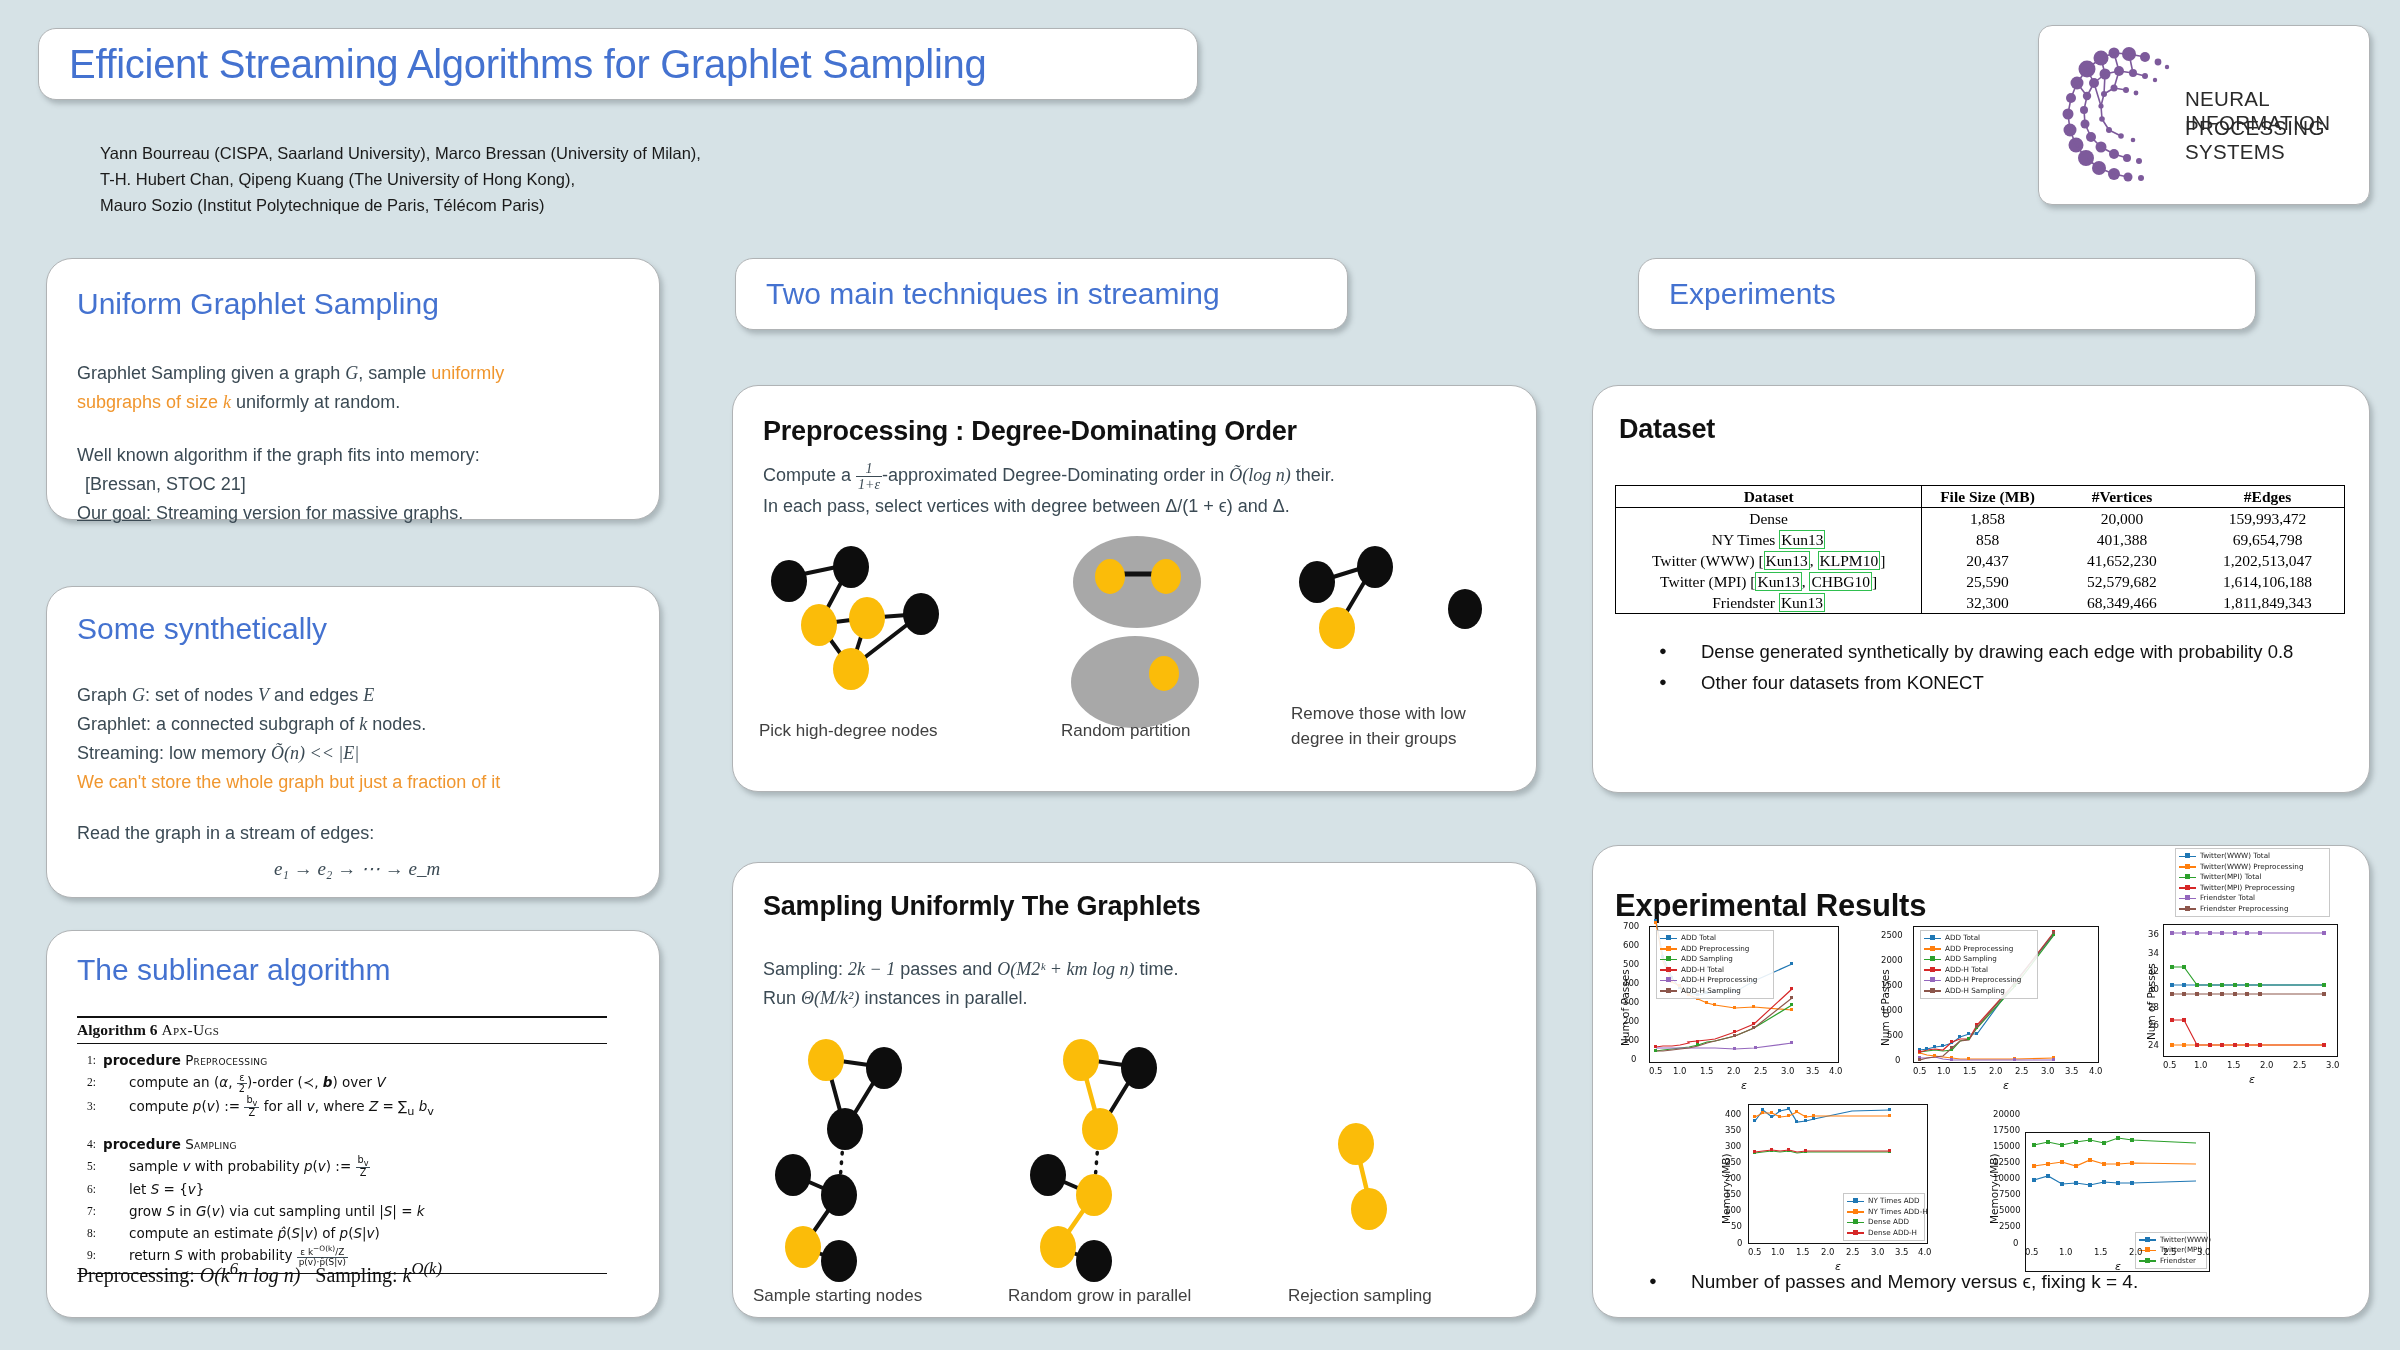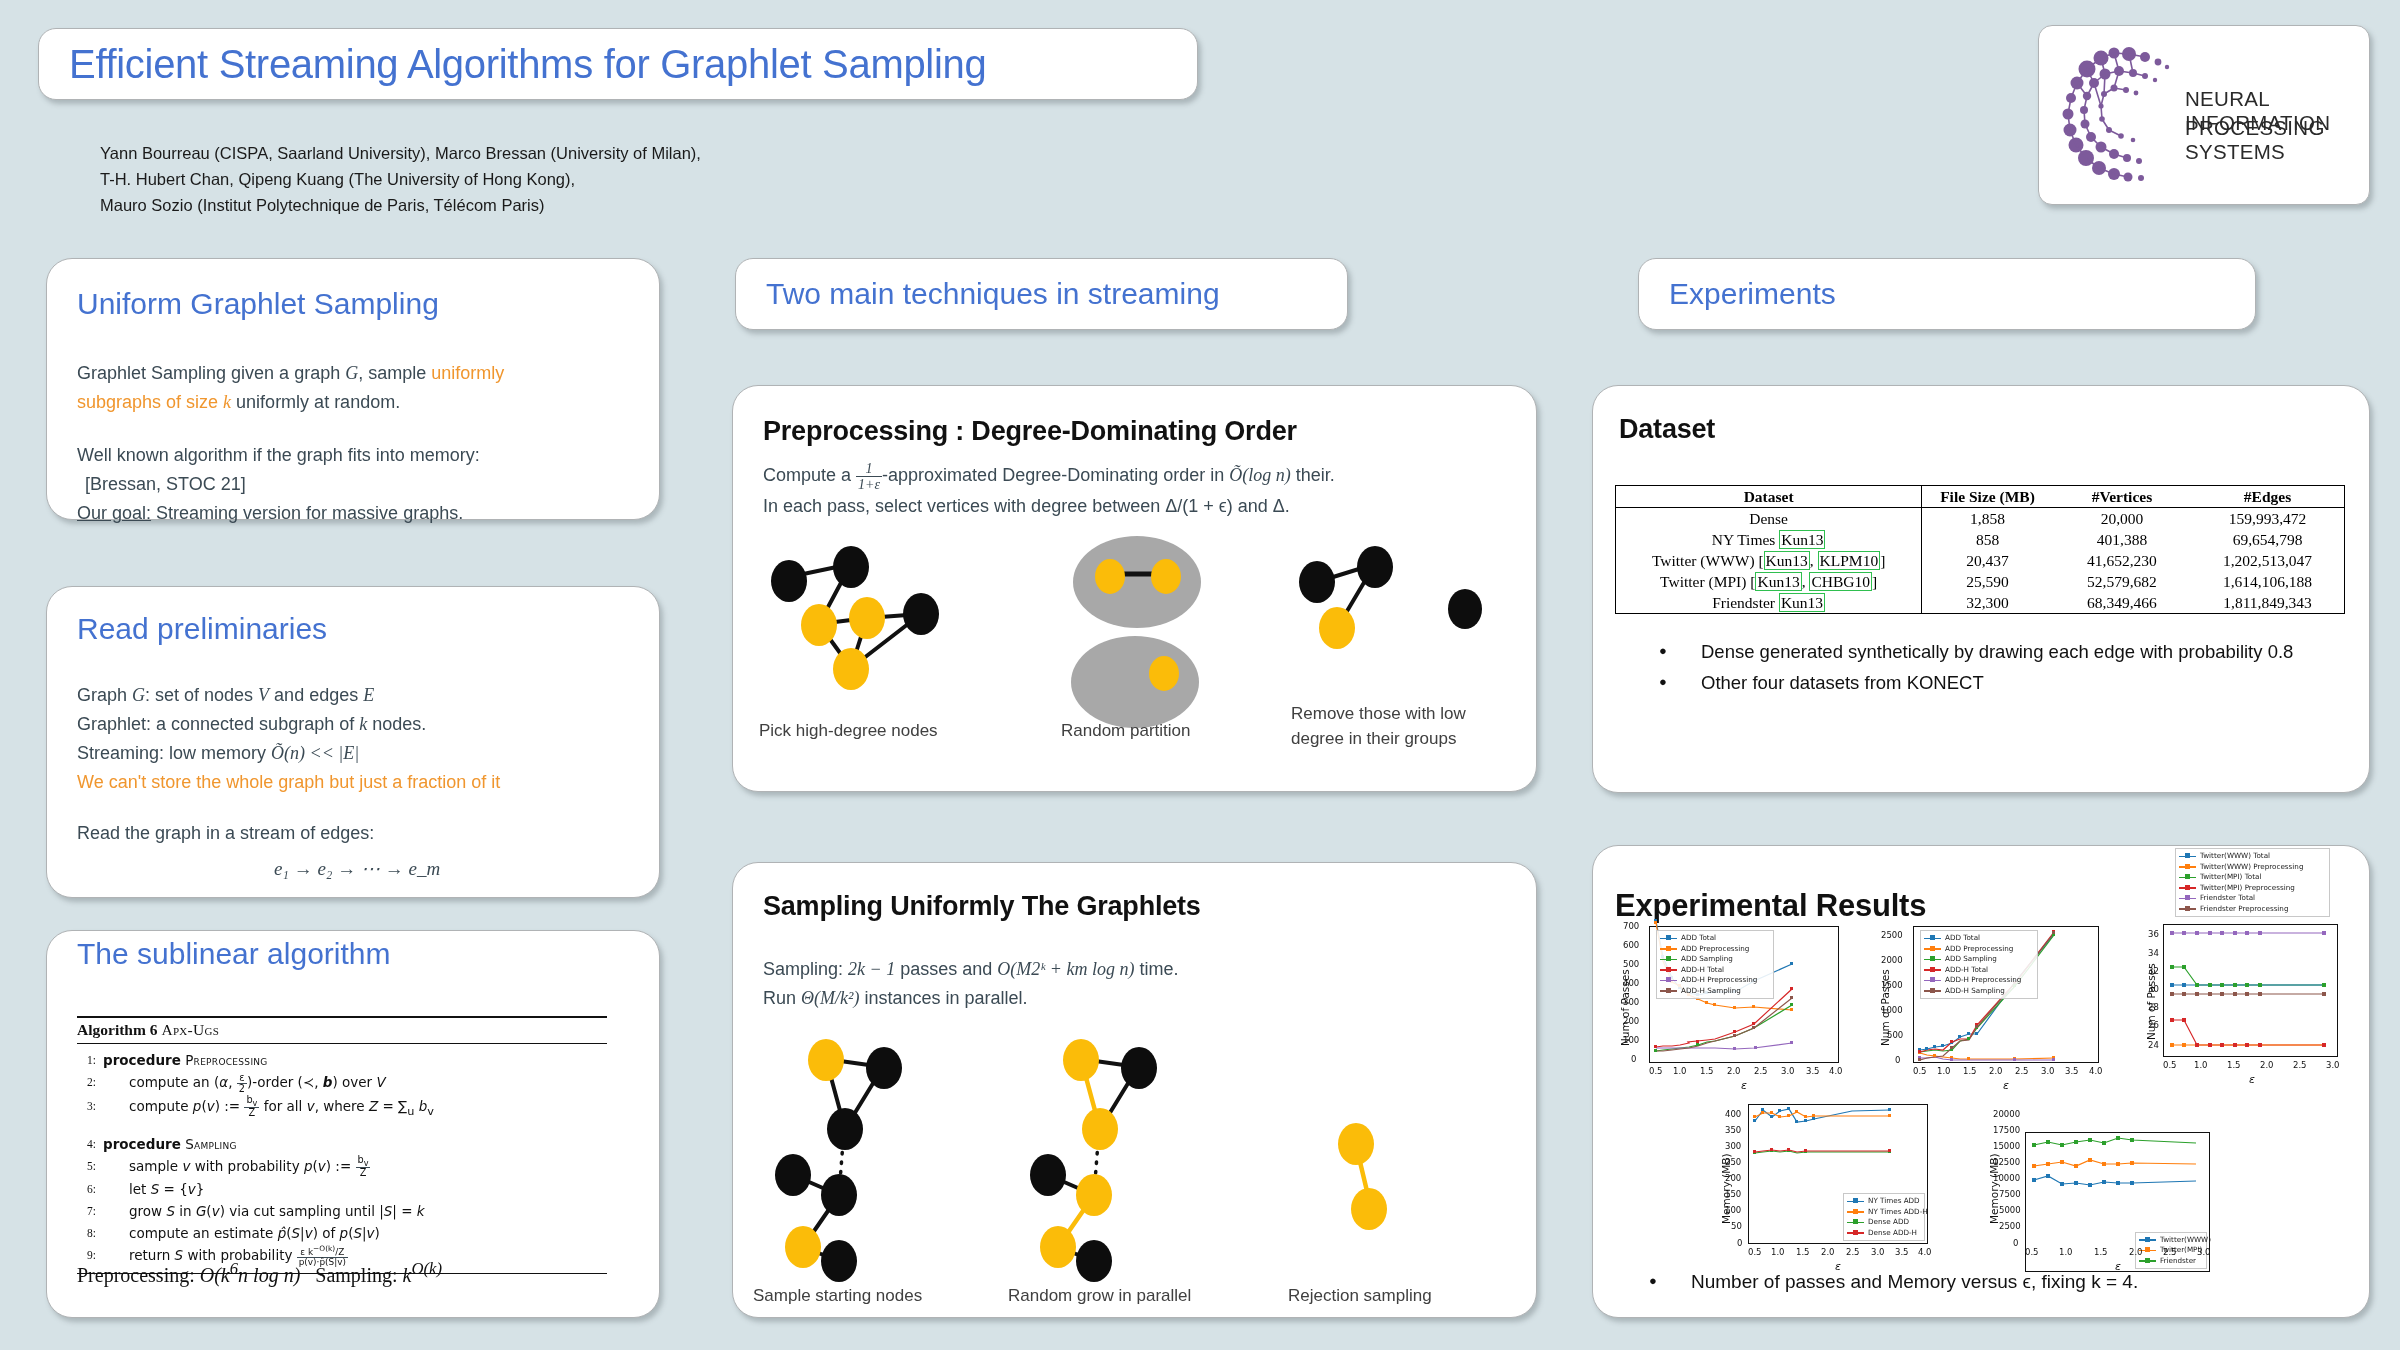--- a/index.html
+++ b/index.html
@@ -151,34 +151,34 @@
     <div><span>Graphlet Sampling given a graph </span><span class="mi">G</span><span>, sample </span><span class="orange">uniformly</span></div>
     <div><span class="orange">subgraphs of size </span><span class="orange mi">k</span><span> uniformly at random.</span></div>
     <div style="height:24px;"></div>
     <div>Well known algorithm if the graph fits into memory:</div>
     <div style="padding-left:8px;">[Bressan, STOC 21]</div>
     <div><span class="underline-t">Our goal:</span><span> Streaming version for massive graphs.</span></div>
   </div>
 </div>
 
 <div class="card" style="left:46px; top:586px; width:614px; height:312px;">
-  <div class="section-head" style="position:absolute; left:30px; top:25px;">Read preliminaries</div>
+  <div class="section-head" style="position:absolute; left:30px; top:25px;">Some synthetically</div>
   <div class="body-text" style="position:absolute; left:30px; top:94px; width:560px;">
     <div><span>Graph </span><span class="mi">G</span><span>: set of nodes </span><span class="mi">V</span><span> and edges </span><span class="mi">E</span></div>
     <div><span>Graphlet: a connected subgraph of </span><span class="mi">k</span><span> nodes.</span></div>
     <div><span>Streaming: low memory </span><span class="mi">Õ(n) &lt;&lt; |E|</span></div>
     <div class="orange">We can't store the whole graph but just a fraction of it</div>
     <div style="height:22px;"></div>
     <div>Read the graph in a stream of edges:</div>
     <div class="mi" style="text-align:center; font-size:19px; padding-top:6px;">e₁ → e₂ → ⋯ → e_m</div>
   </div>
 </div>
 
 <div class="card" style="left:46px; top:930px; width:614px; height:388px;">
-  <div class="section-head" style="position:absolute; left:30px; top:6px;">The sublinear algorithm</div>
+  <div class="section-head" style="position:absolute; left:30px; top:22px;">The sublinear algorithm</div>
   <div class="algbox" style="position:absolute; left:30px; top:85px; width:530px;">
     <div class="alg-rule"></div>
     <div class="alg-title">
       <span>Algorithm 6</span> <span class="sc">Apx-Ugs</span>
     </div>
     <div class="alg-rule-thin"></div>
     <div style="padding:5px 0 5px 0;">
       <div class="alg-line">
           <span class="alg-num">1:</span>
           <span class="alg-body"><b>procedure</b> <span class="sc">Preprocessing</span></span>

